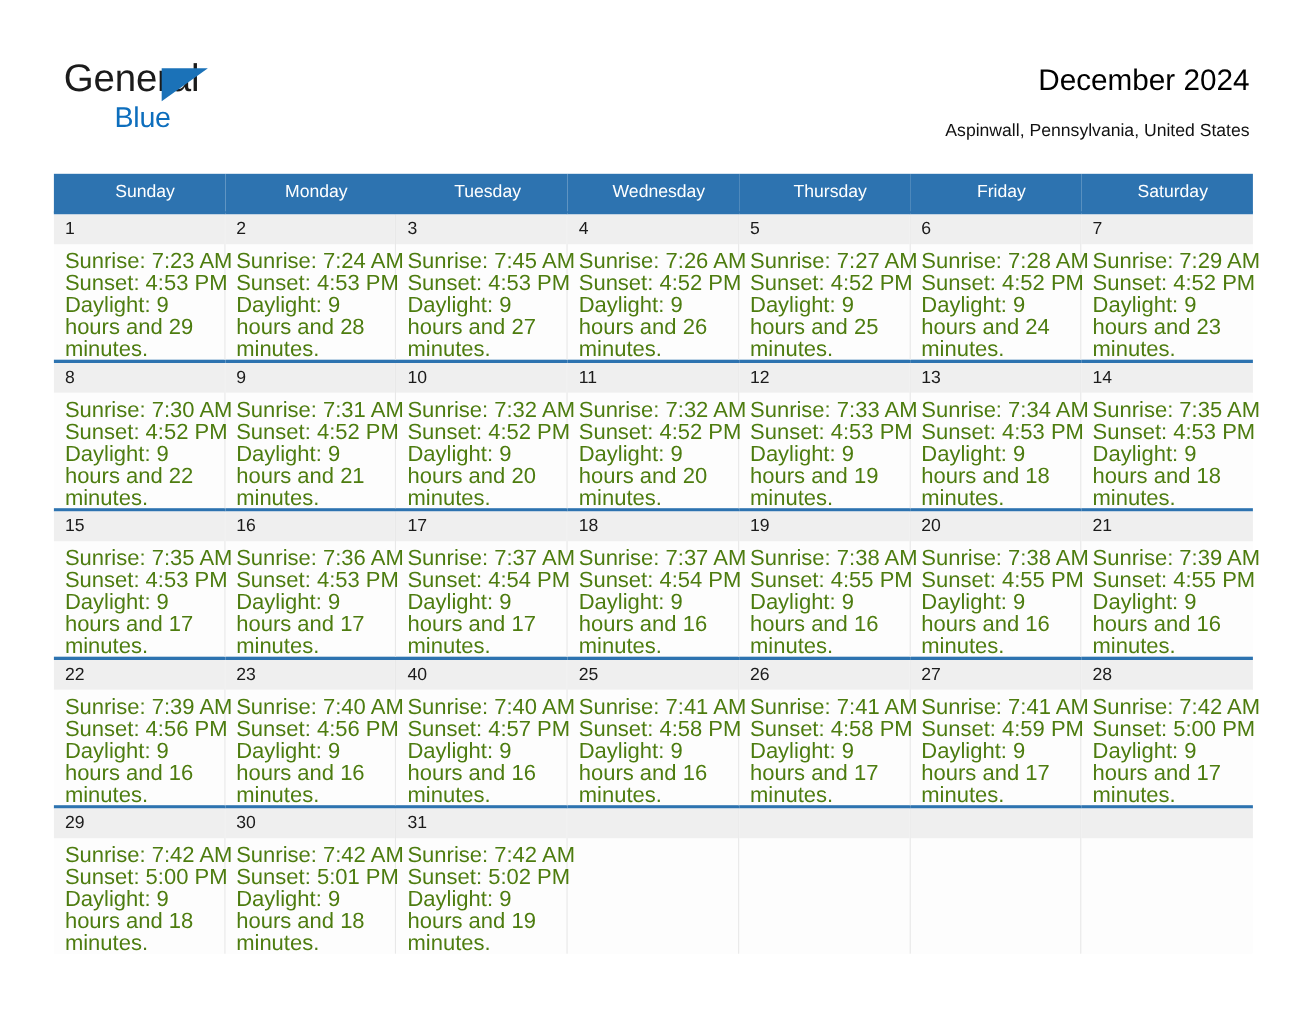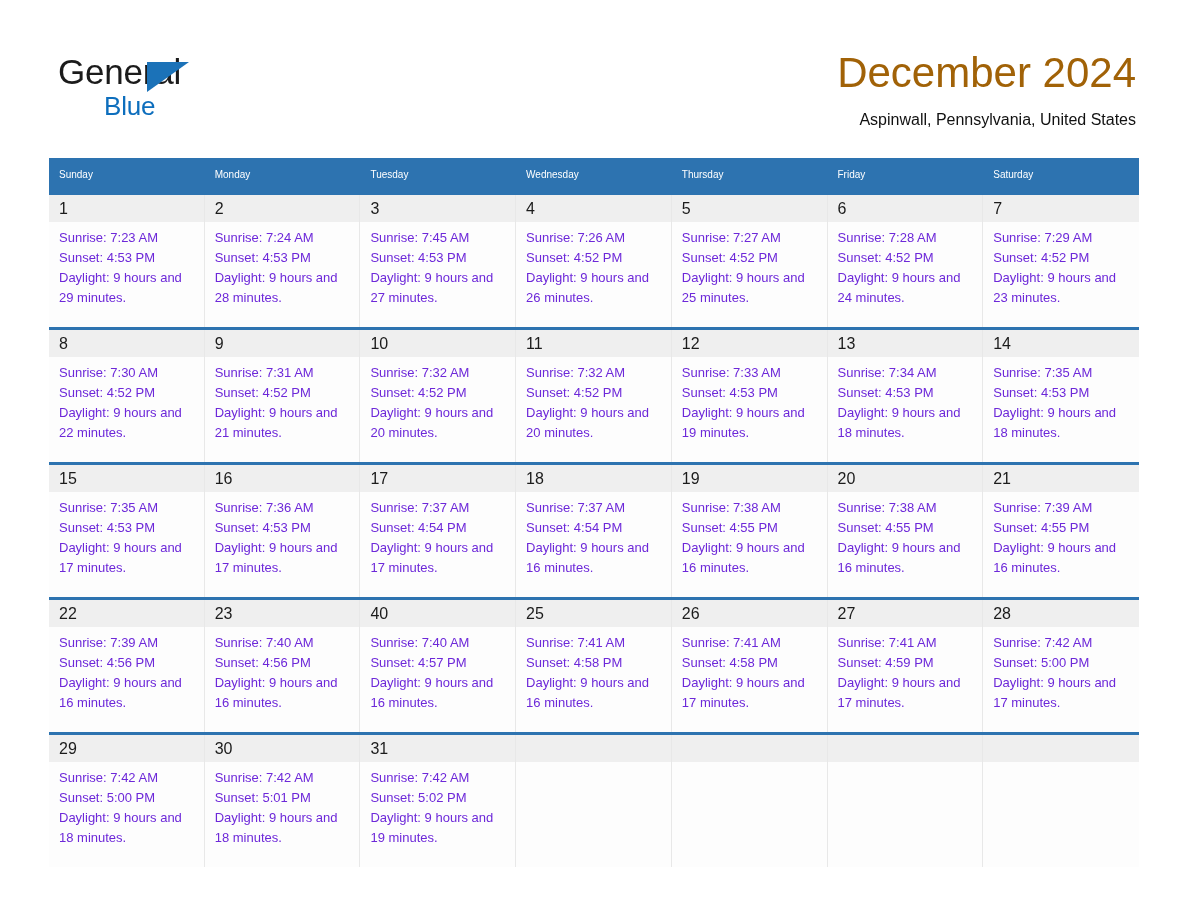--- a/index.html
+++ b/index.html
@@ -69,23 +69,23 @@
     white-space: nowrap;
   }
 
   .title-block {
     position: absolute;
     right: 52px;
     top: 48px;
     text-align: right;
   }
   .cal-title {
-    font-size: 42px;
+    font-size: 27px;
     line-height: 50px;
-    color: #a16207;
+    color: #000000;
     font-weight: normal;
     white-space: nowrap;
   }
   .cal-subtitle {
     margin-top: 8px;
     font-size: 16px;
     line-height: 28px;
     color: #111111;
     font-weight: normal;
     white-space: nowrap;
@@ -98,23 +98,23 @@
     top: 158px;
     width: 1090px;
     border-collapse: collapse;
     table-layout: fixed;
   }
   .calendar col { width: 155.71px; }
 
   thead th {
     background: #2d73b0;
     color: #ffffff;
-    font-size: 10px;
+    font-size: 16px;
     font-weight: normal;
-    text-align: left;
+    text-align: center;
     padding: 7px 0 8px 10px;
     height: 19px;
     vertical-align: middle;
   }
 
   .week-row > td {
     padding: 0;
     vertical-align: top;
     border-top: 3px solid #2d73b0;
     background: #fdfdfd;
@@ -133,23 +133,23 @@
     line-height: 27px;
     padding-left: 10px;
     font-size: 16px;
     color: #1b1b1b;
     box-sizing: border-box;
   }
   .daycell.empty .daynum-band { color: transparent; }
 
   .info {
     padding: 6px 6px 0 10px;
-    font-size: 13px;
+    font-size: 20px;
     line-height: 20px;
-    color: #6d28d9;
+    color: #4d7c0f;
   }
   .info div { white-space: nowrap; }
   .info .daylight-wrap { white-space: normal; }
 </style>
 </head>
 <body>
 
 <div class="page">
 
   <div class="header">

